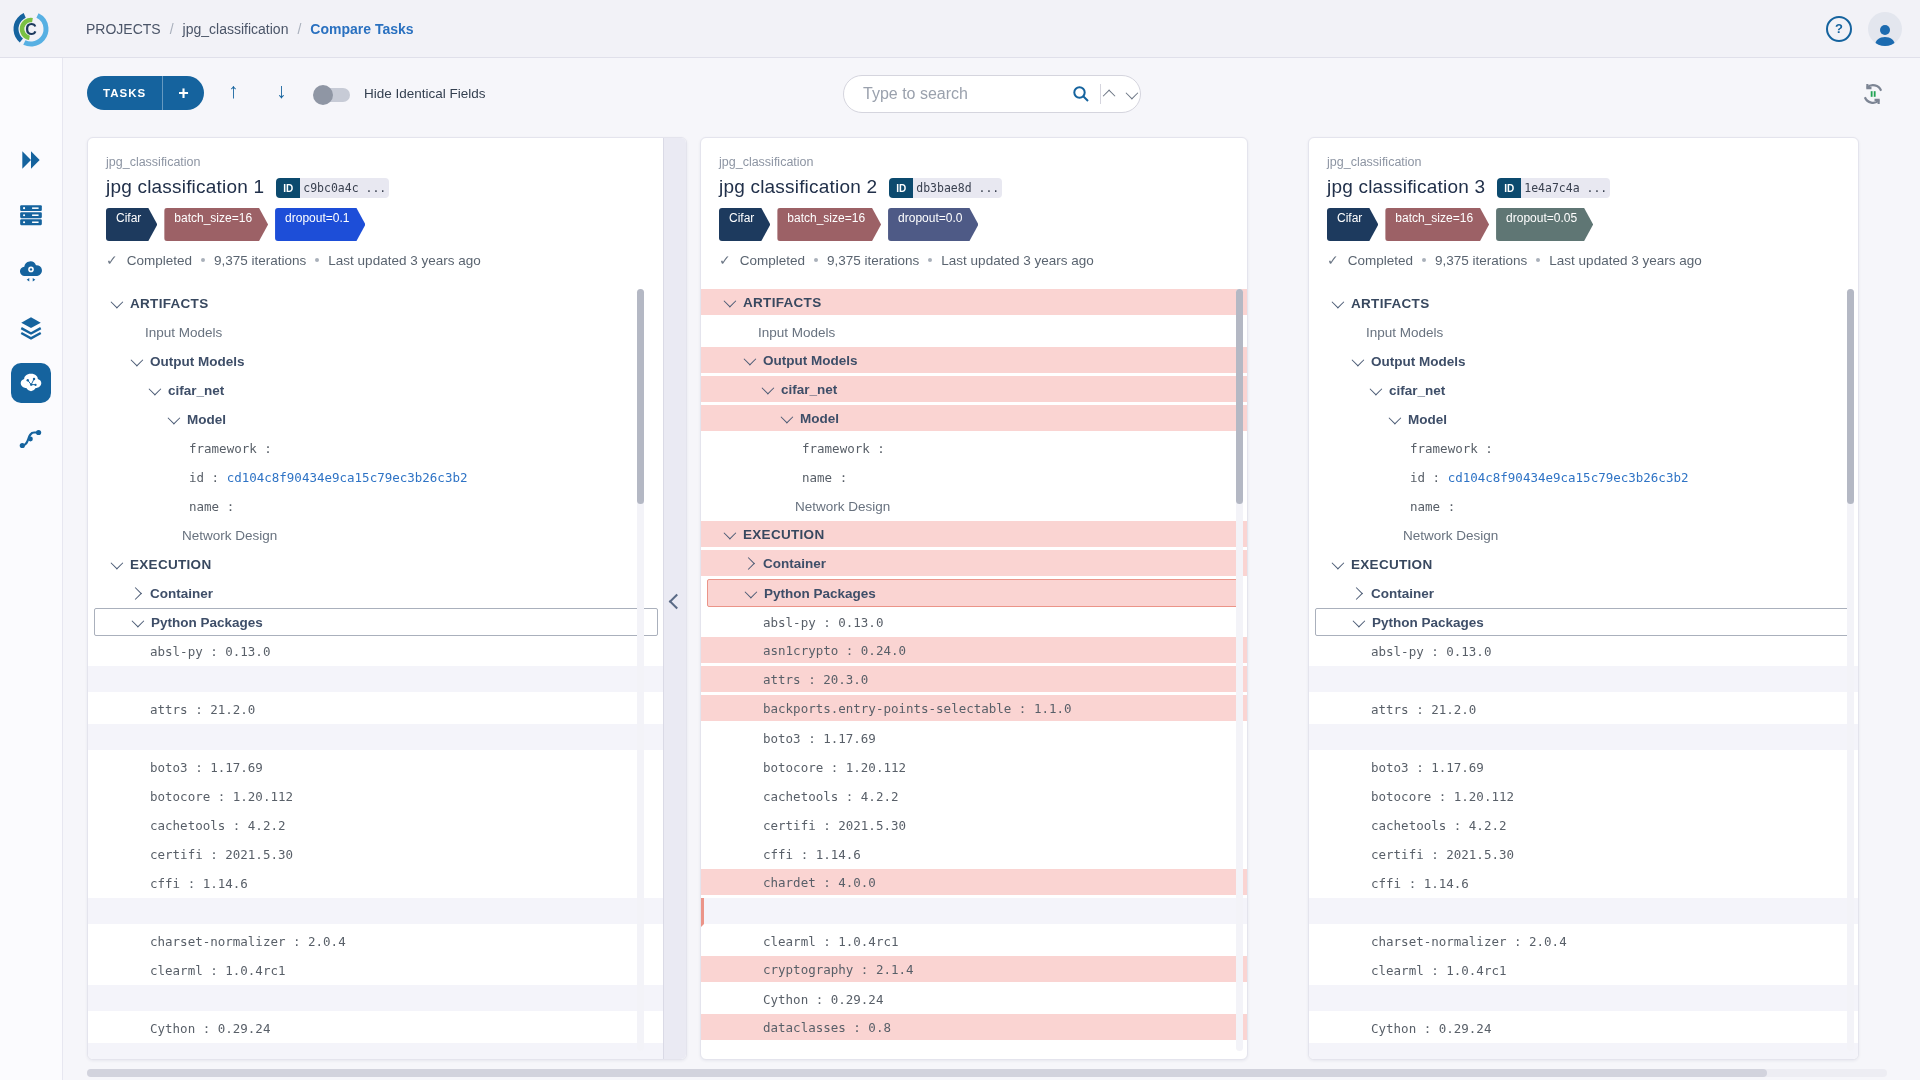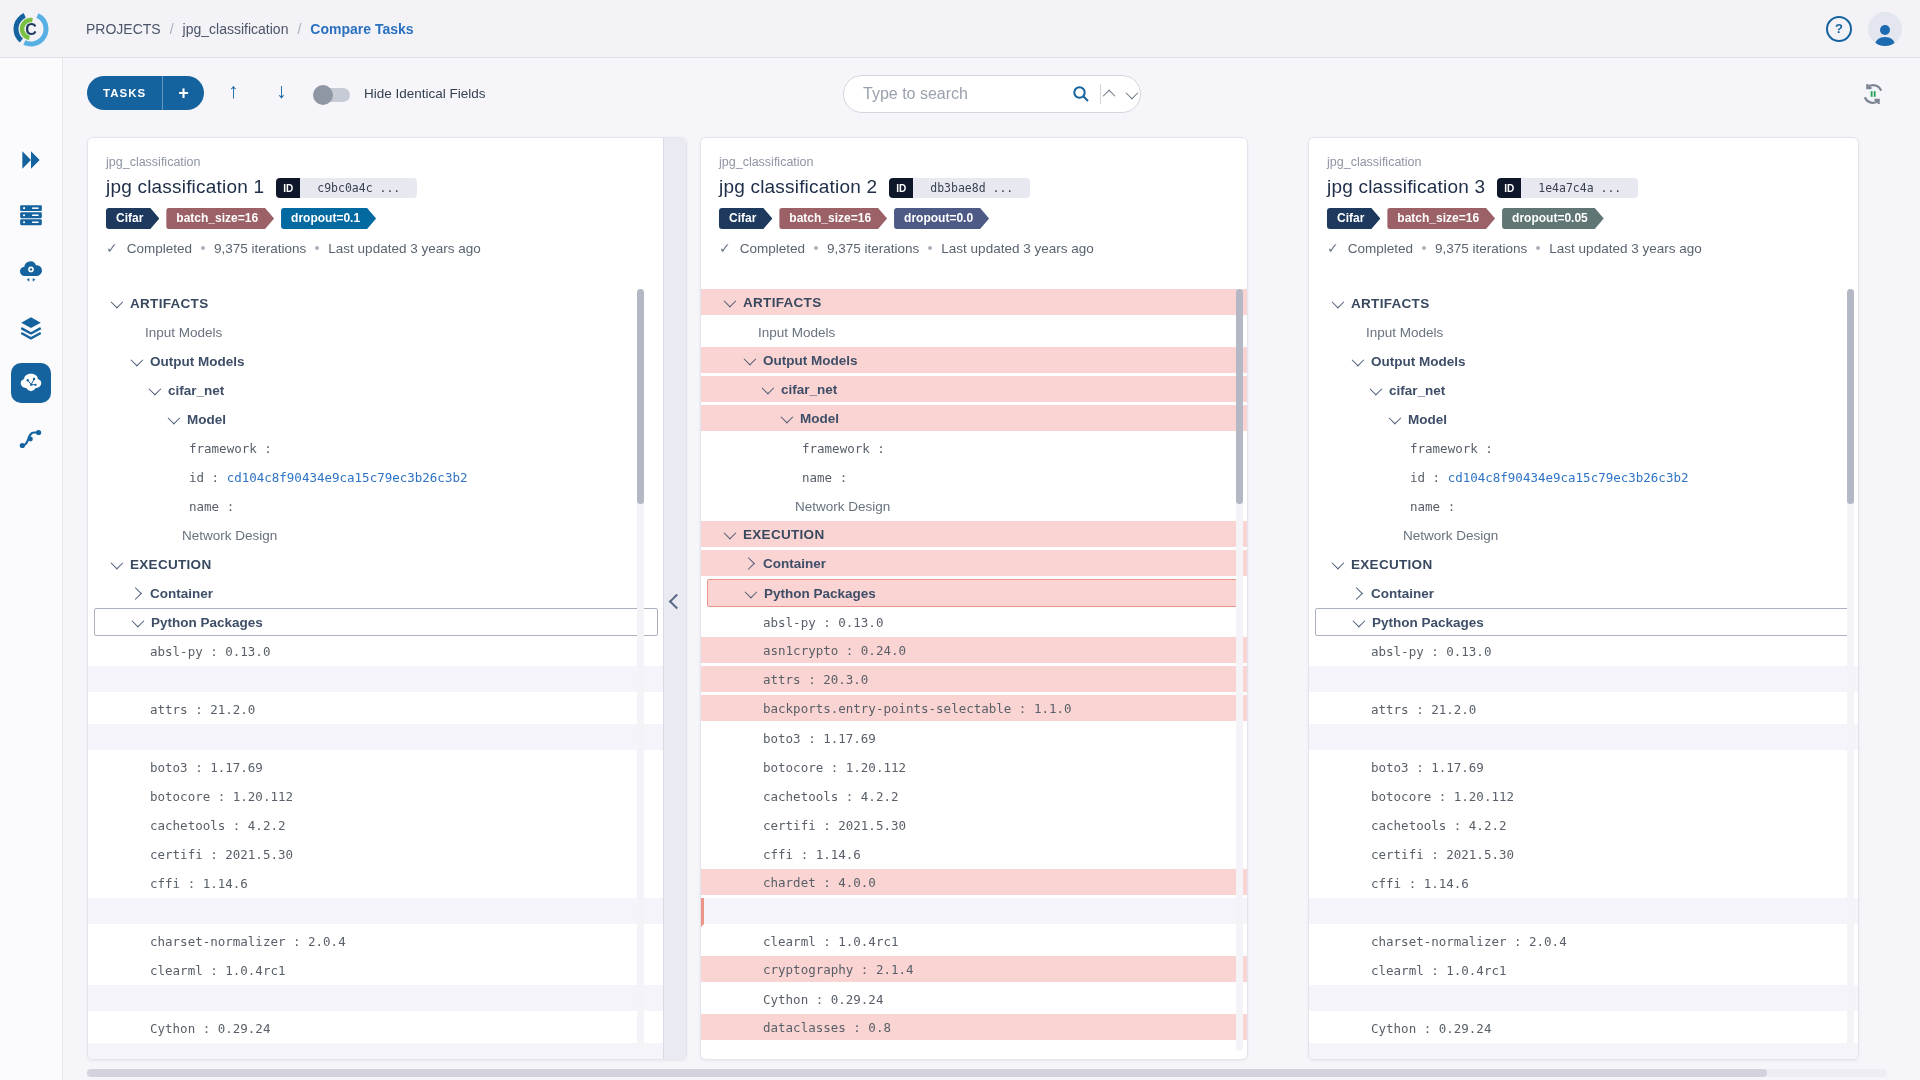--- a/index.html
+++ b/index.html
@@ -54,24 +54,24 @@
   .refresh-icon{position:absolute;left:1860px;top:81px;width:26px;height:26px;cursor:pointer;}
 
   
   .card{position:absolute;top:137px;height:923px;background:#fff;border:1px solid #e4e4ed;border-radius:6px;
     box-sizing:border-box;box-shadow:0 1px 3px rgba(30,40,80,.07);overflow:hidden;}
   .card-header{padding:17px 18px 0 18px;}
   .proj-label{font-size:12.5px;color:#8d95a3;margin-bottom:7px;}
   .title-row{display:flex;align-items:flex-end;margin-bottom:10px;}
   .task-title{font-size:19px;font-weight:500;color:#21304a;margin:0;letter-spacing:.2px;}
   .id-badge{display:inline-flex;margin-left:12px;align-items:stretch;cursor:pointer;}
-  .id-tag{background:#0f172a;color:#fff;font-size:10px;font-weight:700;padding:4px 7px;border-radius:4px 0 0 4px;display:flex;align-items:center;}
-  .id-val{background:#e8e8f1;color:#3a4150;font-family:"DejaVu Sans Mono",monospace;font-size:11.5px;padding:3px 17px;border-radius:0 4px 4px 0;display:flex;align-items:center;}
+  .id-tag{background:#0c4a6e;color:#fff;font-size:10px;font-weight:700;padding:4px 7px;border-radius:4px 0 0 4px;display:flex;align-items:center;}
+  .id-val{background:#e8e8f1;color:#3a4150;font-family:"DejaVu Sans Mono",monospace;font-size:11.5px;padding:3px 3px;border-radius:0 4px 4px 0;display:flex;align-items:center;}
   .tags-row{display:flex;margin-bottom:11px;}
-  .tag{height:21px;line-height:21px;color:#fff;font-size:12px;font-weight:700;padding:0 16px 0 10px;margin-right:7px;
+  .tag{height:21px;line-height:21px;color:#fff;font-size:12px;font-weight:400;padding:0 16px 12px 10px;margin-right:7px;
     clip-path:polygon(0 0,calc(100% - 9px) 0,100% 50%,calc(100% - 9px) 100%,0 100%);border-radius:3px 0 0 3px;cursor:pointer;}
   .status-row{display:flex;align-items:center;font-size:13.5px;color:#5a6470;gap:9px;}
   .status-row .check{color:#6b7685;font-size:14px;}
   .dot{width:4px;height:4px;border-radius:50%;background:#a9b0ba;display:inline-block;}
 
   
   .tree{position:absolute;top:151px;left:0;right:0;bottom:0;overflow:hidden;}
   .tree-pad-right{right:22px;}
   .row{height:29px;display:flex;align-items:center;box-sizing:border-box;}
   .row.diff{background:#fad4d2;border-bottom:3px solid #fff;}
@@ -216,21 +216,21 @@
       <div class="title-row">
         <h2 class="task-title">jpg classification 1</h2>
         <span class="id-badge">
           <span class="id-tag">ID</span>
           <span class="id-val">c9bc0a4c ...</span>
         </span>
       </div>
       <div class="tags-row">
           <span class="tag" style="background: rgb(29, 58, 94);">Cifar</span>
           <span class="tag" style="background: rgb(156, 97, 102);">batch_size=16</span>
-          <span class="tag" style="background: #0369a1;">dropout=0.1</span>
+          <span class="tag" style="background: #1d4ed8;">dropout=0.1</span>
         </div>
       <div class="status-row">
         <span class="check">✓</span>
         <span>Completed</span>
         <span class="dot"></span>
         <span>9,375 iterations</span>
         <span class="dot"></span>
         <span>Last updated 3 years ago</span>
       </div>
     </div>

